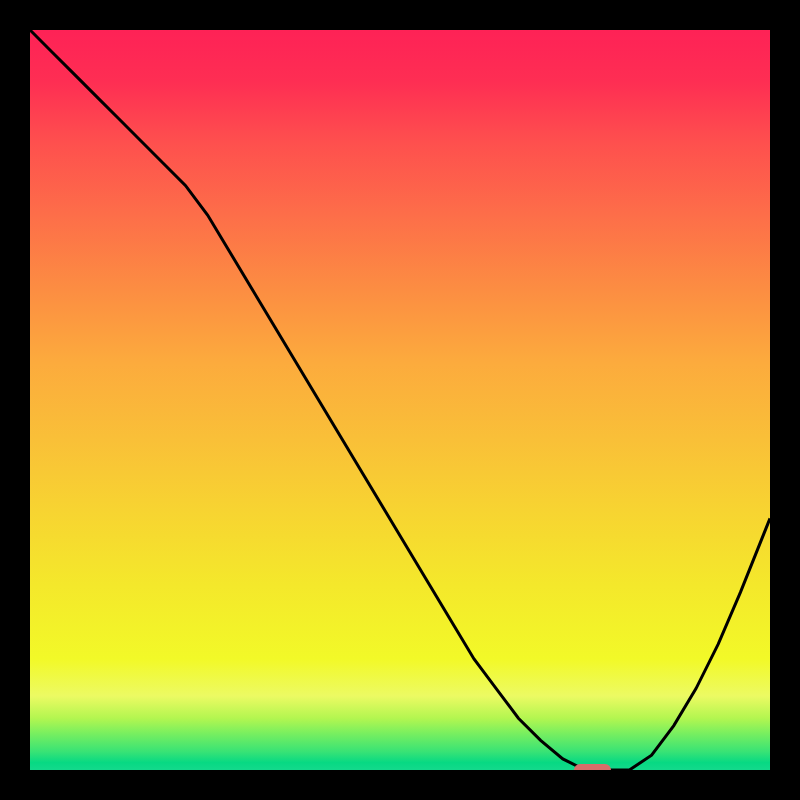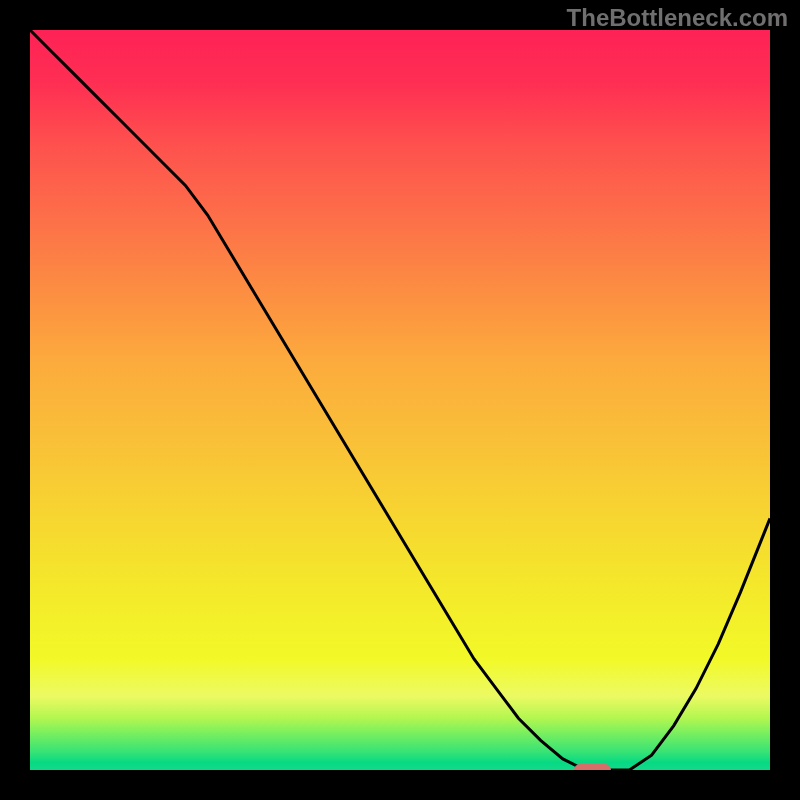--- a/index.html
+++ b/index.html
@@ -81,14 +81,13 @@
   <div class="plot">
     <div class="gradient-bg"></div>
 
     <svg class="curve-svg" viewBox="0 0 740 740" preserveAspectRatio="none">
       <path id="curve-path" d="M0.0 0.0 L22.2 22.2 L44.4 44.4 L66.6 66.6 L88.8 88.8 L111.0 111.0 L133.2 133.2 L155.4 155.4 L177.6 185.0 L199.8 222.0 L222.0 259.0 L244.2 296.0 L266.4 333.0 L288.6 370.0 L310.8 407.0 L333.0 444.0 L355.2 481.0 L377.4 518.0 L399.6 555.0 L421.8 592.0 L444.0 629.0 L466.2 658.6 L488.4 688.2 L510.6 710.4 L532.8 728.9 L555.0 740.0 L577.2 740.0 L599.4 740.0 L621.6 725.2 L643.8 695.6 L666.0 658.6 L688.2 614.2 L710.4 562.4 L740.0 488.4 " fill="none" stroke="#000" stroke-width="3"></path>
     </svg>
 
     <div id="marker" class="marker" style="width: 37px; height: 12px; left: 543.9px; top: 734px;"></div>
   </div>
 
-  <div class="watermark">TheBottleneck.com</div>
 </div>
 
 </body></html>

